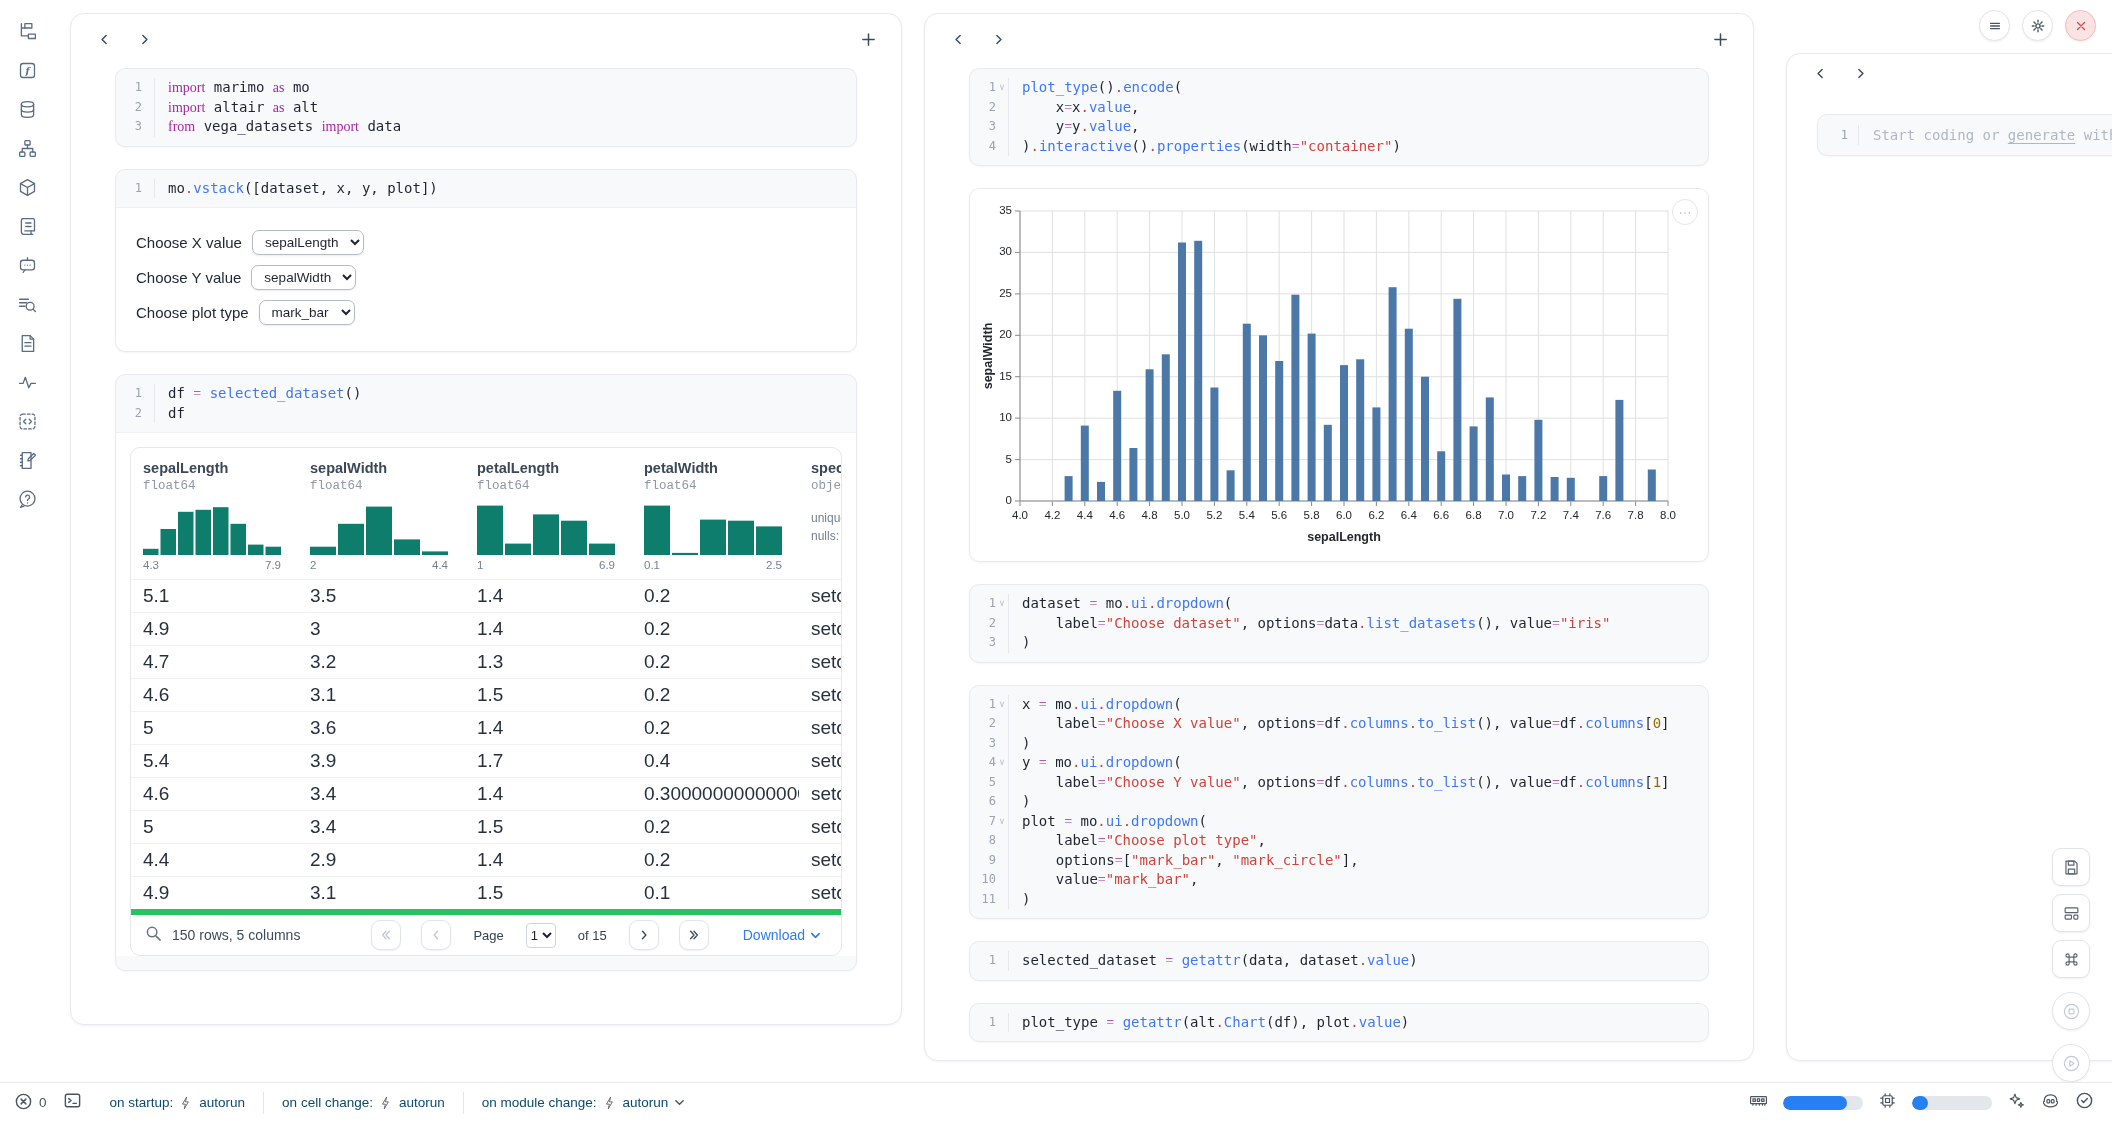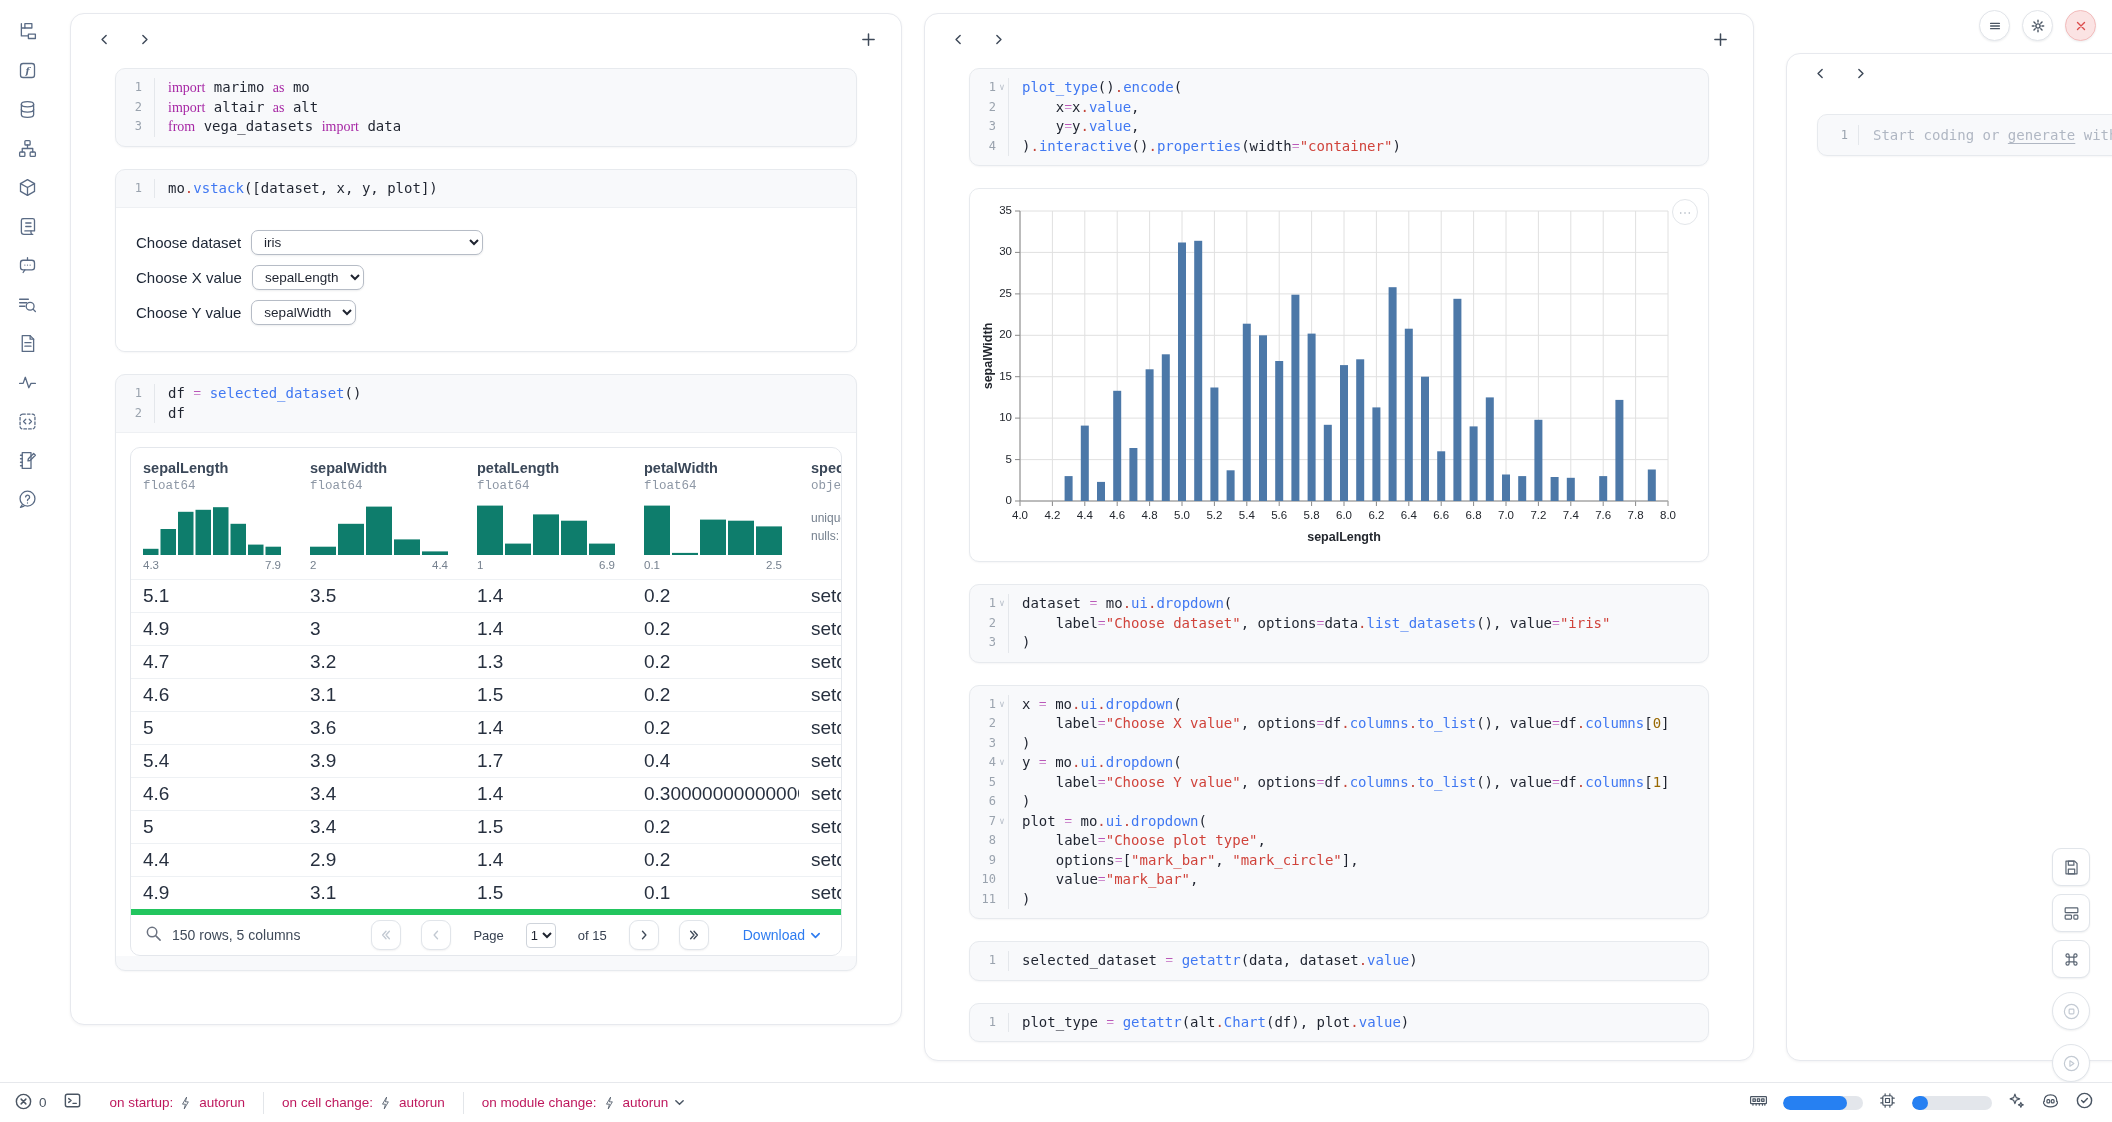--- a/index.html
+++ b/index.html
@@ -92,21 +92,21 @@
   .fab svg{width:19px;height:19px;stroke:#5a6573;fill:none;stroke-width:1.5;stroke-linecap:round;stroke-linejoin:round;}
   .fab.round{border-radius:50%;margin-top:6px;}
   .fab.round svg{stroke:#c3cad3;}
 
   
   .statusbar{position:absolute;left:0;bottom:0;width:2112px;height:40px;border-top:1px solid #e6e8ec;background:#fff;display:flex;align-items:center;}
   .sb-left{display:flex;align-items:center;gap:16px;padding-left:14px;}
   .sb-err{display:flex;align-items:center;gap:6px;font-size:13.5px;color:#4a5563;}
   .sb-ic svg{width:19px;height:19px;stroke:#4a5563;fill:none;stroke-width:1.5;stroke-linecap:round;stroke-linejoin:round;}
   #sb-items{display:flex;align-items:center;height:40px;margin-left:10px;}
-  .sb-item{display:flex;align-items:center;gap:6px;font-size:13.5px;color:#be185d;padding:0 18px;height:22px;}
+  .sb-item{display:flex;align-items:center;gap:6px;font-size:13.5px;color:#0c4a6e;padding:0 18px;height:22px;}
   .sb-item + .sb-item{border-left:1px solid #e3e6ea;}
   .sb-item svg.bolt{width:14px;height:14px;fill:none;stroke:#4a5563;stroke-width:1.4;stroke-linejoin:round;}
   .sb-item svg.chev{width:11px;height:11px;stroke:#4a5563;fill:none;stroke-width:1.6;stroke-linecap:round;}
   .sb-right{margin-left:auto;display:flex;align-items:center;gap:15px;padding-right:18px;}
   .res-bar{width:80px;height:14px;border-radius:7px;background:#e3e6eb;overflow:hidden;}
   .res-fill{height:100%;border-radius:7px;background:#2680f2;}
 </style>
 </head>
 <body>
 
@@ -241,30 +241,30 @@
     <div class="cell-code">
         <div class="cl">
           <span class="ln">1</span>
           <span class="foldcol"></span>
           <span class="cs"><span class="tok-t">mo</span><span class="tok-d">.</span><span class="tok-f">vstack</span><span class="tok-t">([dataset, x, y, plot])</span></span>
         </div>
       </div>
     <div class="cell-output">
       <div class="ctl-wrap" id="controls">
           <div class="ctl-row">
-            <span>Choose dataset</span>
-            <select class="wide"><option>iris</option></select>
-          </div>
-          <div class="ctl-row">
             <span>Choose X value</span>
             <select><option>sepalLength</option></select>
           </div>
           <div class="ctl-row">
             <span>Choose Y value</span>
             <select><option>sepalWidth</option></select>
+          </div>
+          <div class="ctl-row">
+            <span>Choose plot type</span>
+            <select><option>mark_bar</option></select>
           </div>
         </div>
     </div>
   </div>
 
   <div class="cell">
     <div class="cell-code">
         <div class="cl">
           <span class="ln">1</span>
           <span class="foldcol"></span>

